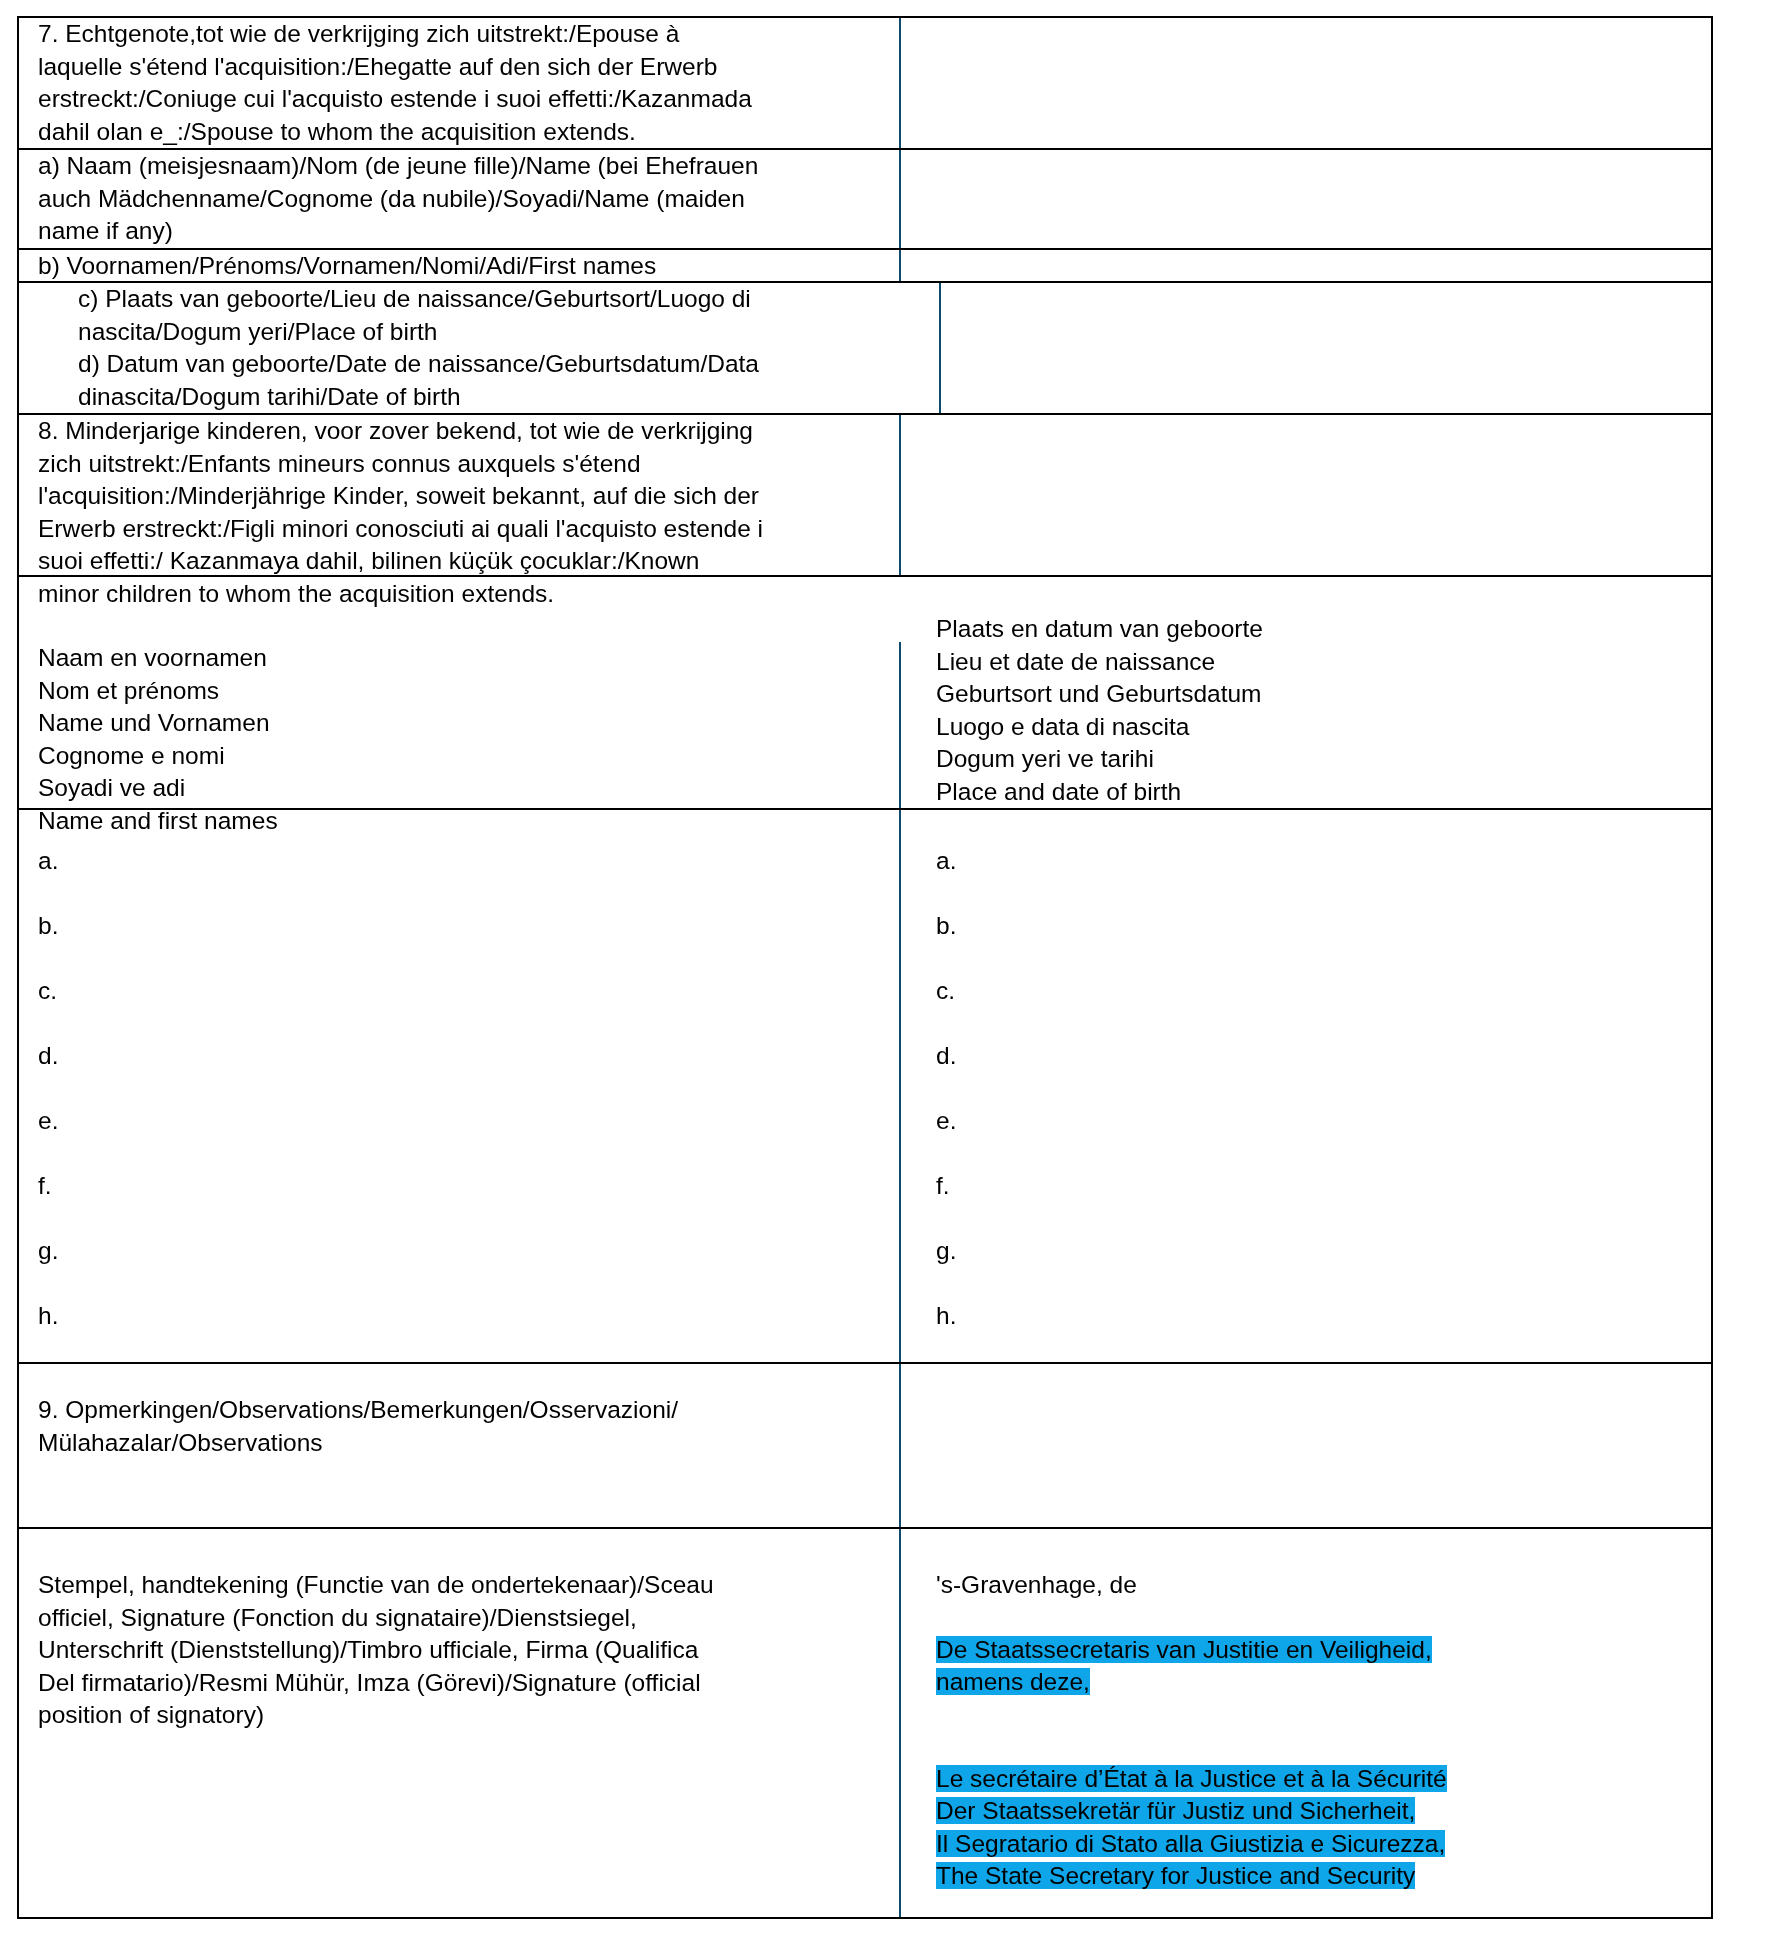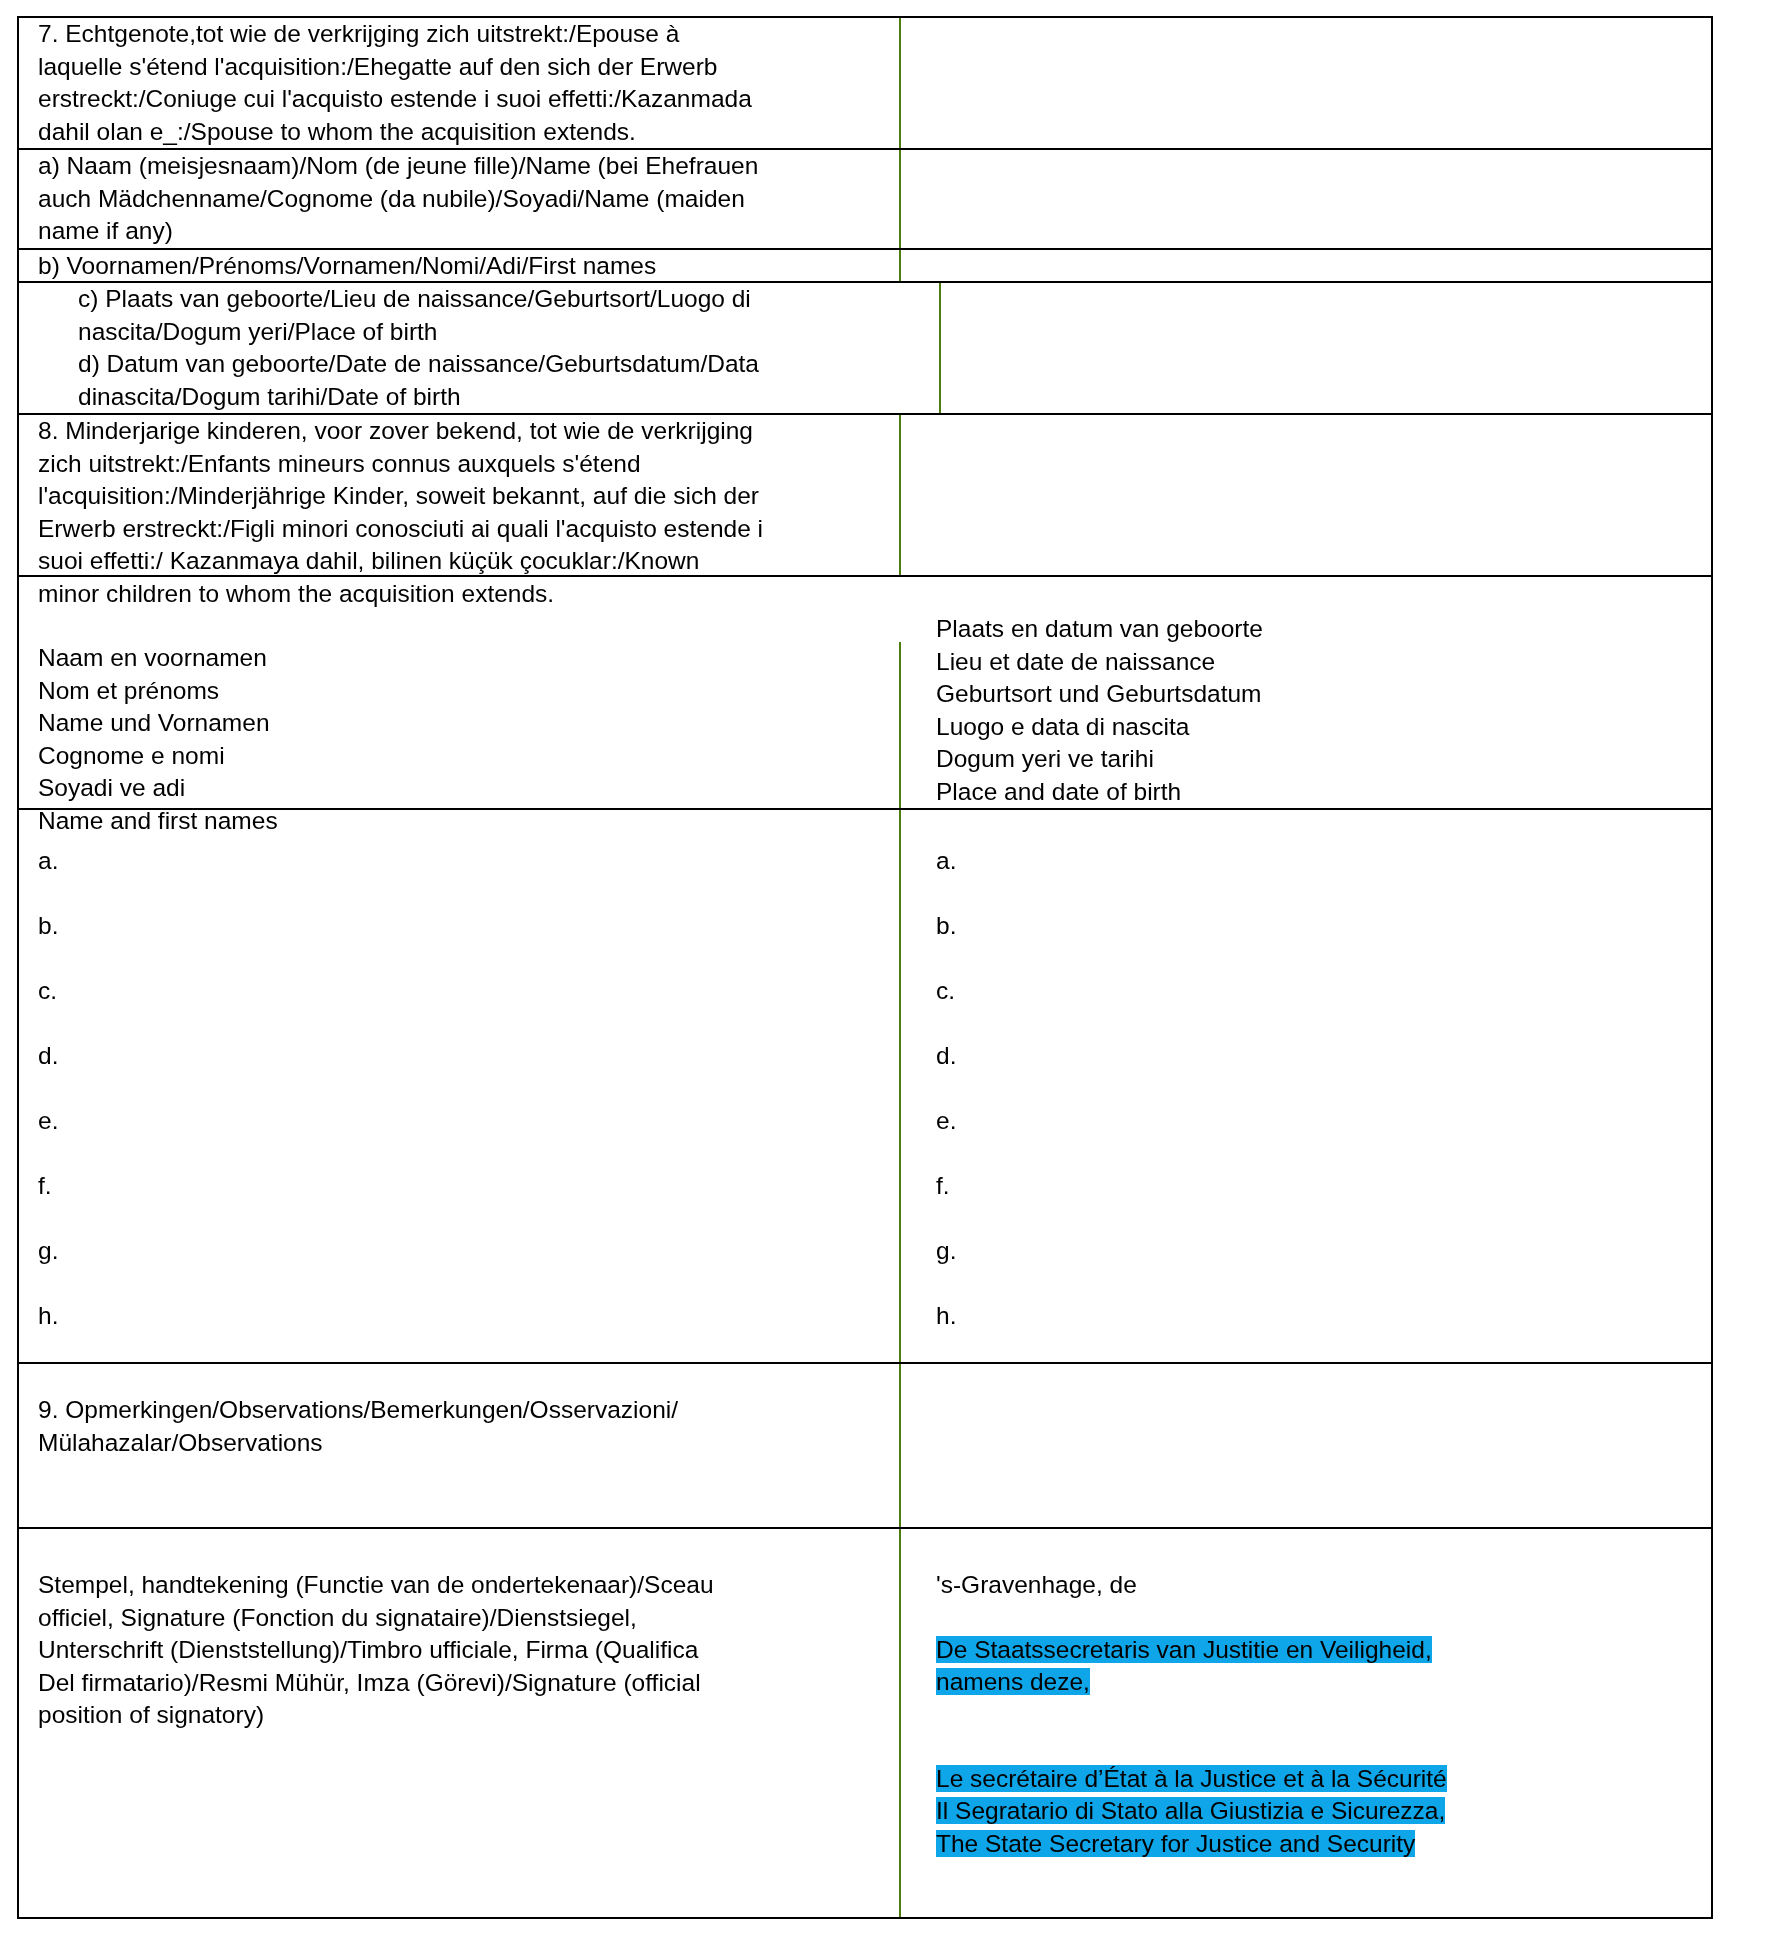--- a/index.html
+++ b/index.html
@@ -3,21 +3,21 @@
 <meta charset="utf-8">
 <style>
   html, body { margin:0; padding:0; background:#ffffff; }
   body { width:1772px; height:1937px; position:relative; overflow:hidden;
          font-family:"Liberation Sans", sans-serif; color:#000; }
   .form { position:absolute; left:17px; top:16px; width:1696px; height:1903px;
           border:2px solid #000; box-sizing:border-box; }
   .row { position:absolute; left:0; right:0; border-bottom:2px solid #000; box-sizing:border-box; }
   .row.last { border-bottom:none; }
   .cell { position:absolute; top:0; bottom:0; box-sizing:border-box; }
-  .cell.left { left:0; width:882px; border-right:2px solid #4d7c0f; padding-left:19px; }
+  .cell.left { left:0; width:882px; border-right:2px solid #0c4a6e; padding-left:19px; }
   .cell.right { left:882px; right:0; padding-left:35px; }
   .txt { font-size:24.5px; line-height:32.5px; white-space:pre-line; margin:0; }
   .line { display:block; }
   .list .line { height:65px; line-height:65px; }
   .shade { background:#0ea5e9; display:inline; }
   .sig-block .line { display:block; }
 </style>
 </head>
 <body>
 
@@ -130,18 +130,19 @@
 position of signatory)</p>
     </div>
     <div class="cell right sig-block" style="padding-top:40px;">
       <span class="line txt">'s-Gravenhage, de</span>
       <span class="line txt" style="height:32px;"></span>
       <span class="line txt"><span class="shade">De Staatssecretaris van Justitie en Veiligheid,</span></span>
       <span class="line txt"><span class="shade">namens deze,</span></span>
       <span class="line txt" style="height:32px;"></span>
       <span class="line txt" style="height:32px;"></span>
       <span class="line txt"><span class="shade">Le secrétaire d’État à la Justice et à la Sécurité</span></span>
+      <span class="line txt"><span class="shade">Der Staatssekretär für Justiz und Sicherheit,</span></span>
       <span class="line txt"><span class="shade">Il Segratario di Stato alla Giustizia e Sicurezza,</span></span>
       <span class="line txt"><span class="shade">The State Secretary for Justice and Security</span></span>
     </div>
   </div>
 
 </div>
 
 </body></html>

